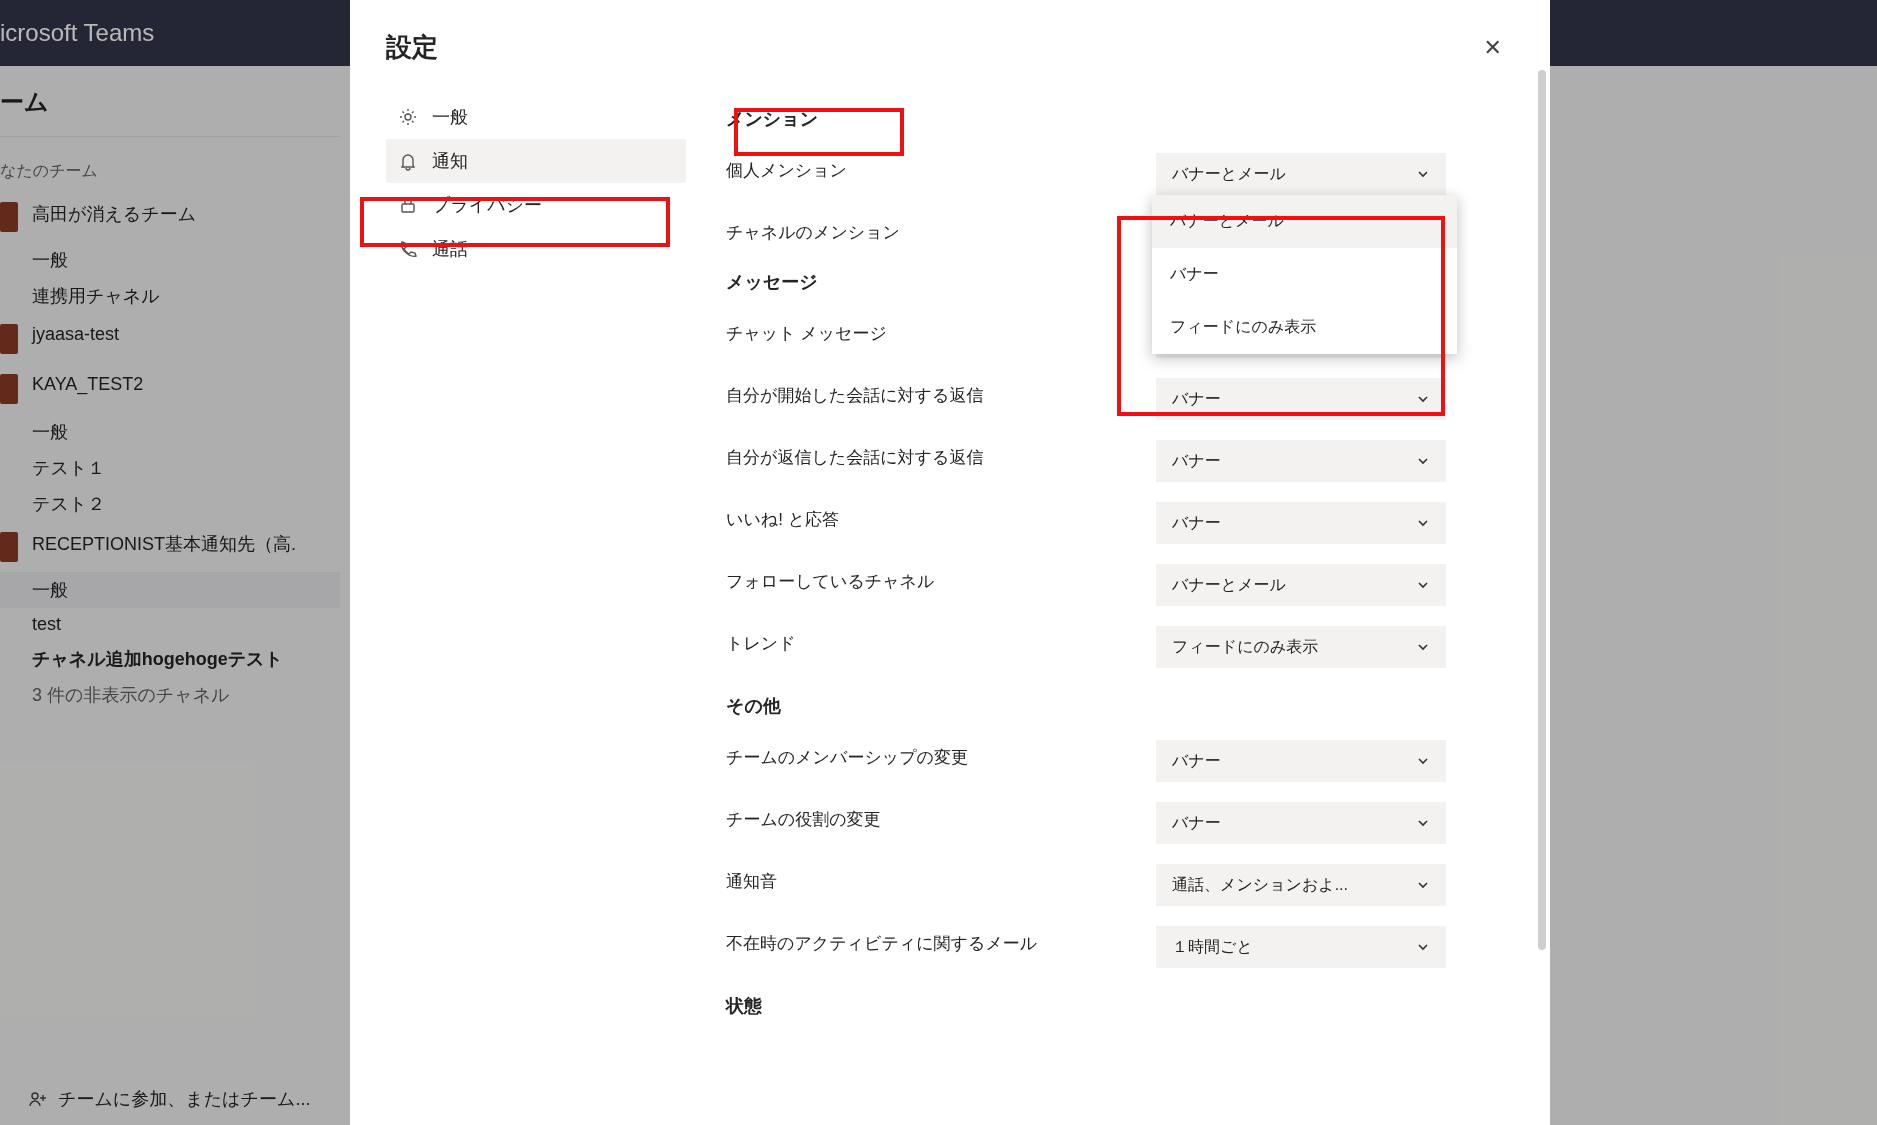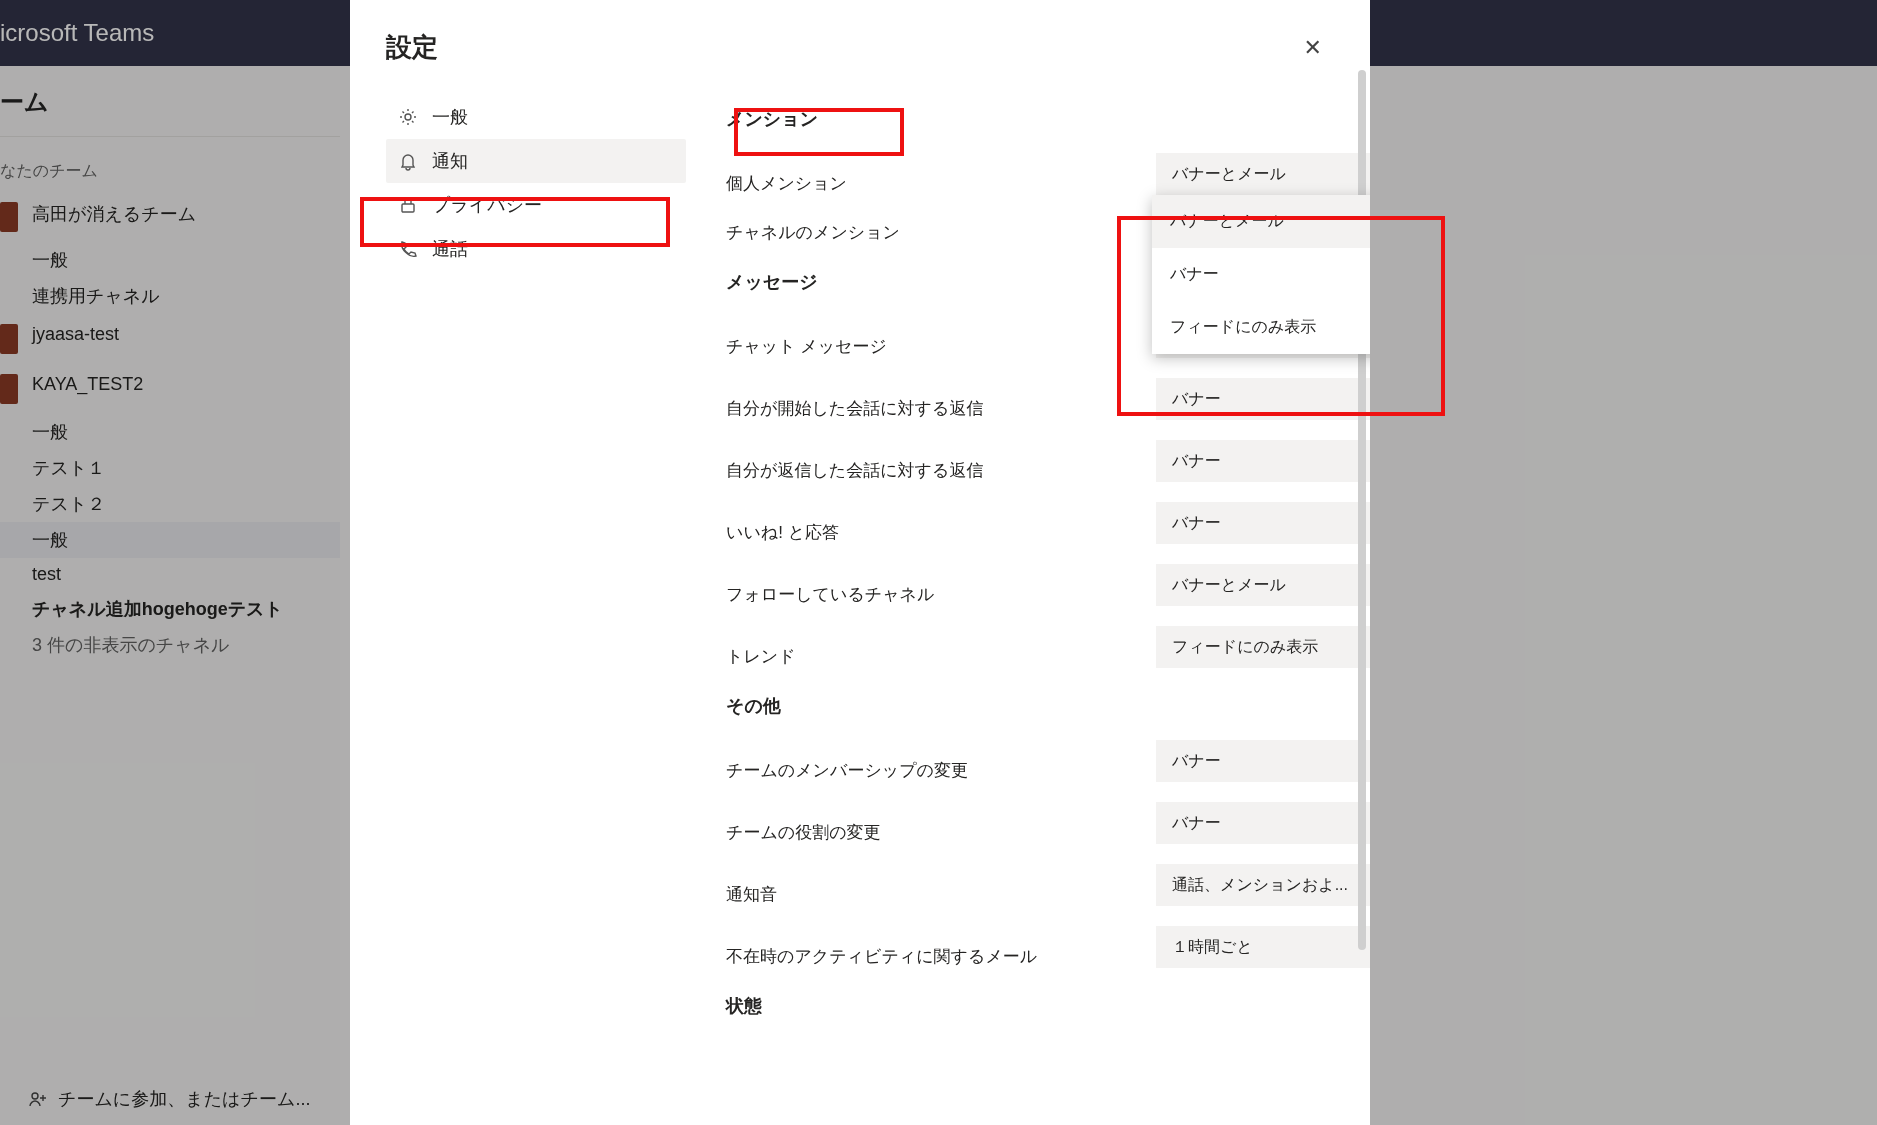--- a/index.html
+++ b/index.html
@@ -21,35 +21,35 @@
   .ch.bold { font-weight: 700; }
   .ch.selected { background: #e8e8ec; }
   .ch.muted { color: #616161; }
   .bg-join { position: absolute; bottom: 14px; left: 28px; font-size: 18px; color: #252423; display: flex; align-items: center; gap: 10px; }
 
   .bg-right { position: absolute; top: 66px; left: 340px; right: 0; bottom: 0; background: #f3f2f1; }
 
   .overlay { position: absolute; inset: 0; background: rgba(0,0,0,0.28); }
 
   
-  .modal { position: absolute; top: 0; left: 350px; width: 1020px; height: 100%; background: #ffffff; display: flex; flex-direction: column; }
+  .modal { position: absolute; top: 0; left: 350px; width: 1200px; height: 100%; background: #ffffff; display: flex; flex-direction: column; }
   .modal-head { display: flex; align-items: center; justify-content: space-between; padding: 30px 40px 24px 36px; }
   .modal-title { font-size: 26px; font-weight: 700; }
   .close { font-size: 22px; cursor: pointer; color: #444; padding: 4px 8px; }
   .modal-body { flex: 1; display: flex; padding: 0 0 0 36px; overflow: hidden; }
 
   .nav { width: 300px; flex: none; padding-top: 6px; }
   .nav-item { display: flex; align-items: center; gap: 14px; padding: 10px 12px; font-size: 18px; color: #252423; border-radius: 2px; }
   .nav-item.active { background: #f3f2f1; }
   .nav-icon { width: 20px; display: inline-flex; justify-content: center; color: #555; }
 
   .content { flex: 1; padding: 0 30px 0 40px; overflow-y: auto; position: relative; }
   .content-inner { width: 720px; }
   .group-title { font-size: 18px; font-weight: 700; margin: 18px 0 22px 0; display: inline-block; }
-  .row { display: flex; align-items: flex-end; justify-content: space-between; margin-bottom: 20px; }
+  .row { display: flex; align-items: flex-start; justify-content: space-between; margin-bottom: 20px; }
   .row-label { font-size: 17px; padding-top: 6px; }
   .select { width: 290px; height: 42px; background: #f3f2f1; display: flex; align-items: center; justify-content: space-between; padding: 0 16px; font-size: 16px; color: #252423; }
   .chevron { font-size: 14px; color: #444; }
 
   .dropdown { position: absolute; width: 305px; background: #fff; box-shadow: 0 4px 14px rgba(0,0,0,0.25); z-index: 5; }
   .dropdown-item { padding: 16px 18px; font-size: 16px; }
   .dropdown-item.sel { background: #f3f2f1; }
 
   
   .hl { position: absolute; border: 4px solid #e11; pointer-events: none; z-index: 30; }
@@ -84,20 +84,24 @@
     </div>
 
     <div class="team-row">
       <span class="team-badge"></span>
       <span>KAYA_TEST2</span>
     </div>
     <div class="ch">一般</div>
     <div class="ch">テスト１</div>
     <div class="ch">テスト２</div>
 
+    <div class="team-row">
+      <span class="team-badge"></span>
+      <span>RECEPTIONIST基本通知先（高.</span>
+    </div>
     <div class="ch selected">一般</div>
     <div class="ch">test</div>
     <div class="ch bold">チャネル追加hogehogeテスト</div>
     <div class="ch muted">3 件の非表示のチャネル</div>
 
     <div class="bg-join">
       <span>
         <svg width="20" height="20" viewBox="0 0 20 20" fill="none" stroke="#444" stroke-width="1.4">
             <circle cx="7" cy="7" r="3"></circle>
             <path d="M2 17c0-3 3-5 5-5s5 2 5 5"></path>

